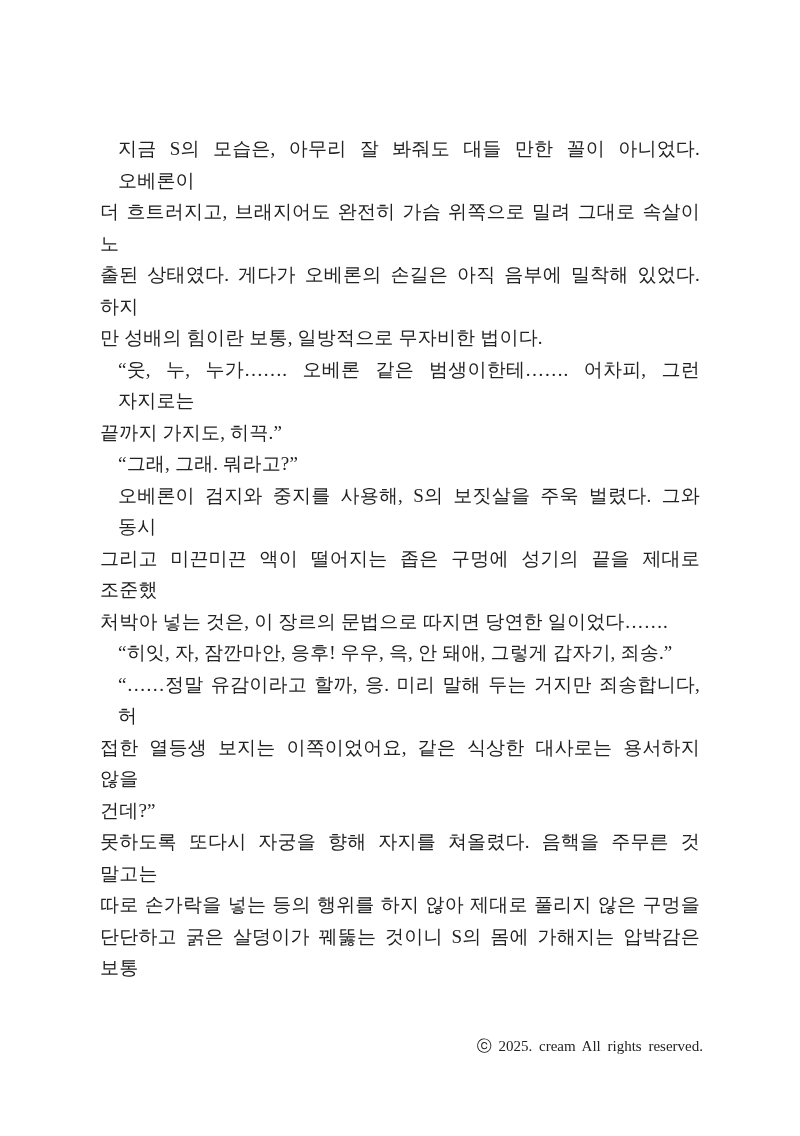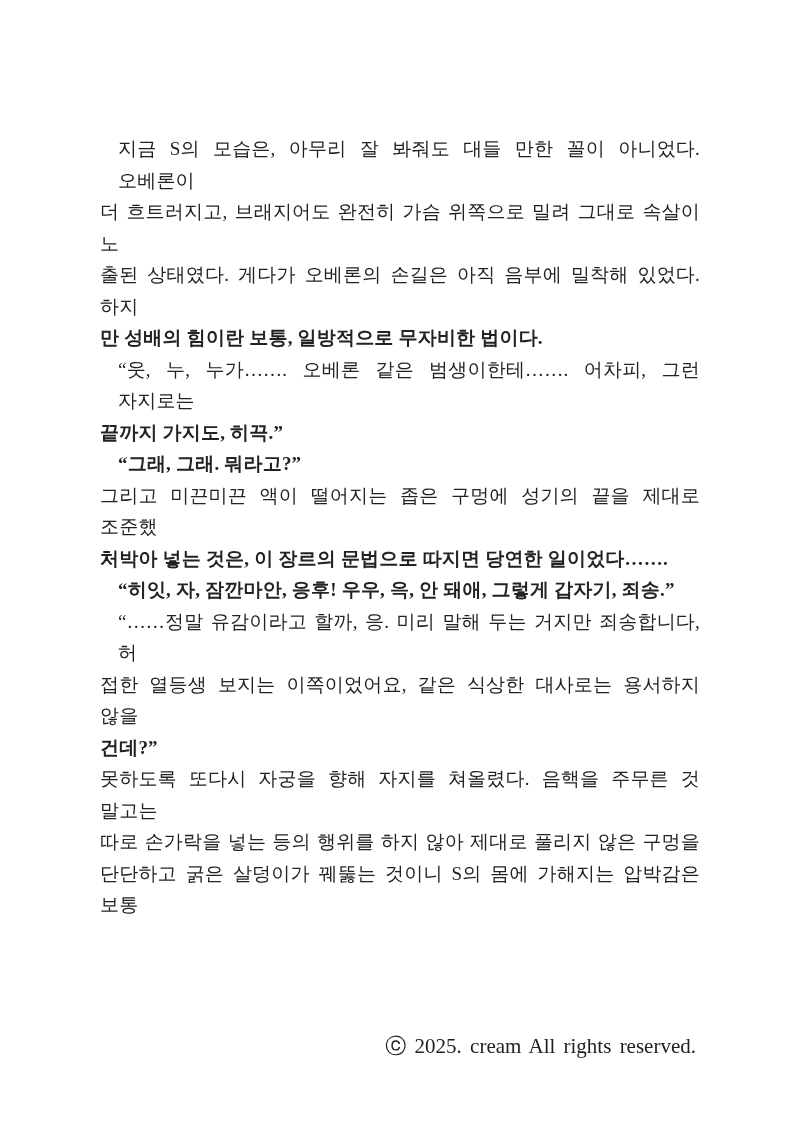--- a/index.html
+++ b/index.html
@@ -35,45 +35,45 @@
     text-align: justify;
     text-align-last: justify;
     word-break: keep-all;
     min-height: 31.5px;
   }
   .line.first {
     padding-left: 18px;
   }
   .line.last {
     text-align-last: left;
-    font-weight: bold;
   }
   .footer {
     position: absolute;
-    right: 104px;
+    right: 97px;
     top: 1033px;
     color: #222222;
-    font-size: 21px;
+    font-size: 15px;
     line-height: 26px;
     word-spacing: 3px;
     text-align: left;
   }
 </style>
 </head>
 <body>
 
 <div class="page">
   <div class="text-block" id="text-block">
       <div class="line first">지금 S의 모습은, 아무리 잘 봐줘도 대들 만한 꼴이 아니었다. 오베론이</div>
       <div class="line">더 흐트러지고, 브래지어도 완전히 가슴 위쪽으로 밀려 그대로 속살이 노</div>
       <div class="line">출된 상태였다. 게다가 오베론의 손길은 아직 음부에 밀착해 있었다. 하지</div>
       <div class="line last">만 성배의 힘이란 보통, 일방적으로 무자비한 법이다.</div>
       <div class="line first">“웃, 누, 누가……. 오베론 같은 범생이한테……. 어차피, 그런 자지로는</div>
       <div class="line last">끝까지 가지도, 히끅.”</div>
       <div class="line first last">“그래, 그래. 뭐라고?”</div>
+      <div class="line first">오베론이 검지와 중지를 사용해, S의 보짓살을 주욱 벌렸다. 그와 동시</div>
       <div class="line">그리고 미끈미끈 액이 떨어지는 좁은 구멍에 성기의 끝을 제대로 조준했</div>
       <div class="line last">처박아 넣는 것은, 이 장르의 문법으로 따지면 당연한 일이었다…….</div>
       <div class="line first last">“히잇, 자, 잠깐마안, 응후! 우우, 윽, 안 돼애, 그렇게 갑자기, 죄송.”</div>
       <div class="line first">“……정말 유감이라고 할까, 응. 미리 말해 두는 거지만 죄송합니다, 허</div>
       <div class="line">접한 열등생 보지는 이쪽이었어요, 같은 식상한 대사로는 용서하지 않을</div>
       <div class="line last">건데?”</div>
       <div class="line">못하도록 또다시 자궁을 향해 자지를 쳐올렸다. 음핵을 주무른 것 말고는</div>
       <div class="line">따로 손가락을 넣는 등의 행위를 하지 않아 제대로 풀리지 않은 구멍을</div>
       <div class="line">단단하고 굵은 살덩이가 꿰뚫는 것이니 S의 몸에 가해지는 압박감은 보통</div>
     </div>

